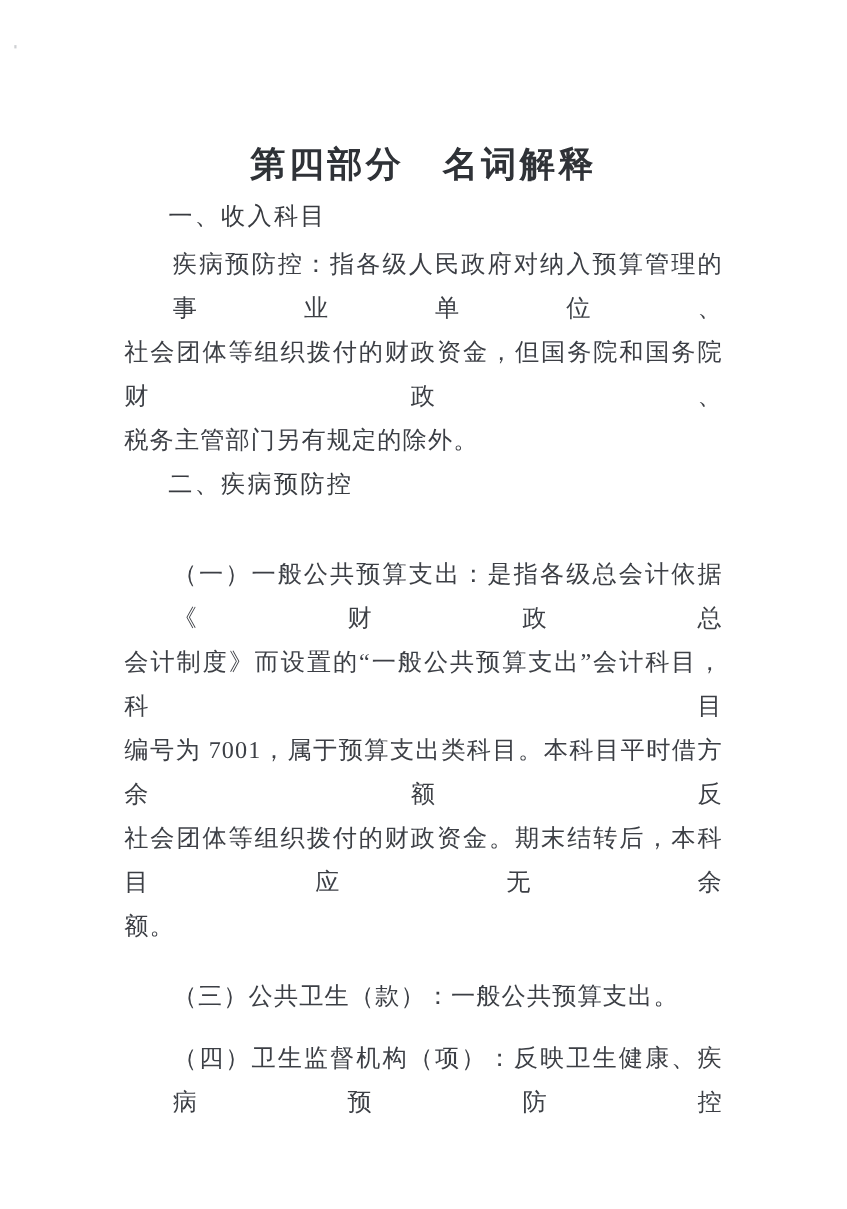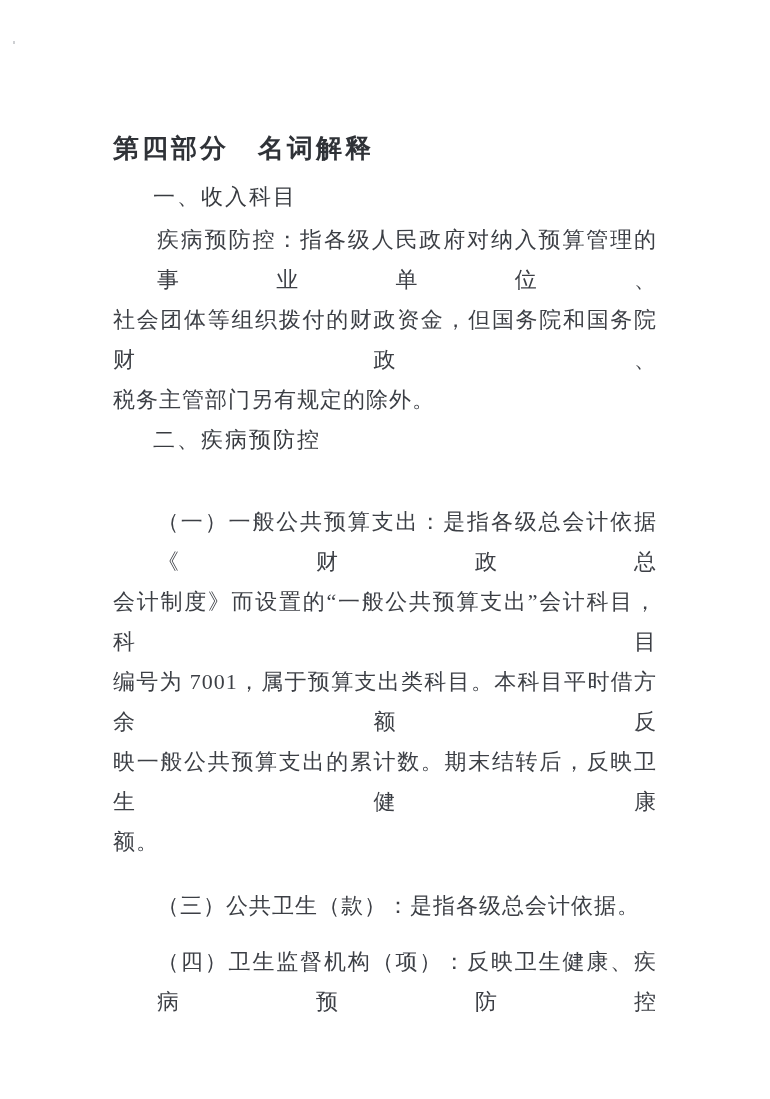--- a/index.html
+++ b/index.html
@@ -16,23 +16,24 @@
     position: absolute;
     left: 13px; top: 41px;
     width: 2px; height: 3px;
     background: #b9bcc0;
     opacity: .7;
   }
   .content {
     padding: 126px 113px 0 113px;
   }
   .doc-title {
+    text-align: center;
     font-family: "Liberation Serif", "DejaVu Serif", serif;
     font-weight: bold;
-    font-size: 26px;
+    font-size: 32px;
     line-height: 46px;
     letter-spacing: 3px;
     color: #2f3237;
     margin-bottom: 10px;
   }
   .sec-heading {
     font-family: "Liberation Sans", "DejaVu Sans", sans-serif;
     font-weight: normal;
     font-size: 22px;
     line-height: 30px;
@@ -75,25 +76,25 @@
       <div class="line fill indent">疾病预防控：指各级人民政府对纳入预算管理的事业单位、</div>
       <div class="line fill">社会团体等组织拨付的财政资金，但国务院和国务院财政、</div>
       <div class="line">税务主管部门另有规定的除外。</div>
     </div>
 
     <div class="sec-heading h2-top">二、疾病预防控</div>
     <div class="para mb24">
       <div class="line fill indent">（一）一般公共预算支出：是指各级总会计依据《财政总</div>
       <div class="line fill">会计制度》而设置的“一般公共预算支出”会计科目，科目</div>
       <div class="line fill">编号为 7001，属于预算支出类科目。本科目平时借方余额反</div>
-      <div class="line fill">映一般公共预算支出的累计数。期末结转后，反映卫生健康</div>
+      <div class="line fill">社会团体等组织拨付的财政资金。期末结转后，本科目应无余</div>
       <div class="line">额。</div>
     </div>
     <div class="para mb16">
-      <div class="line indent">（三）公共卫生（款）：是指各级总会计依据。</div>
+      <div class="line indent">（三）公共卫生（款）：一般公共预算支出。</div>
     </div>
     <div class="para mb14">
       <div class="line fill indent">（四）卫生监督机构（项）：反映卫生健康、疾病预防控</div>
 
     </div>
 
   </div>
 </div>
 
 </body></html>

